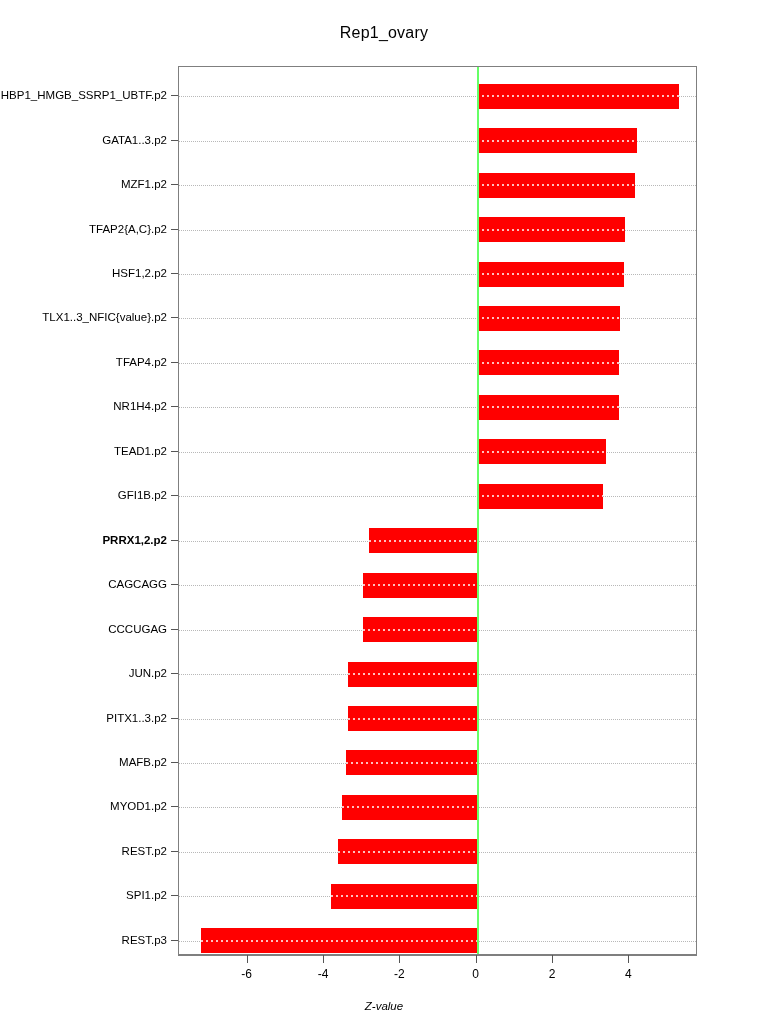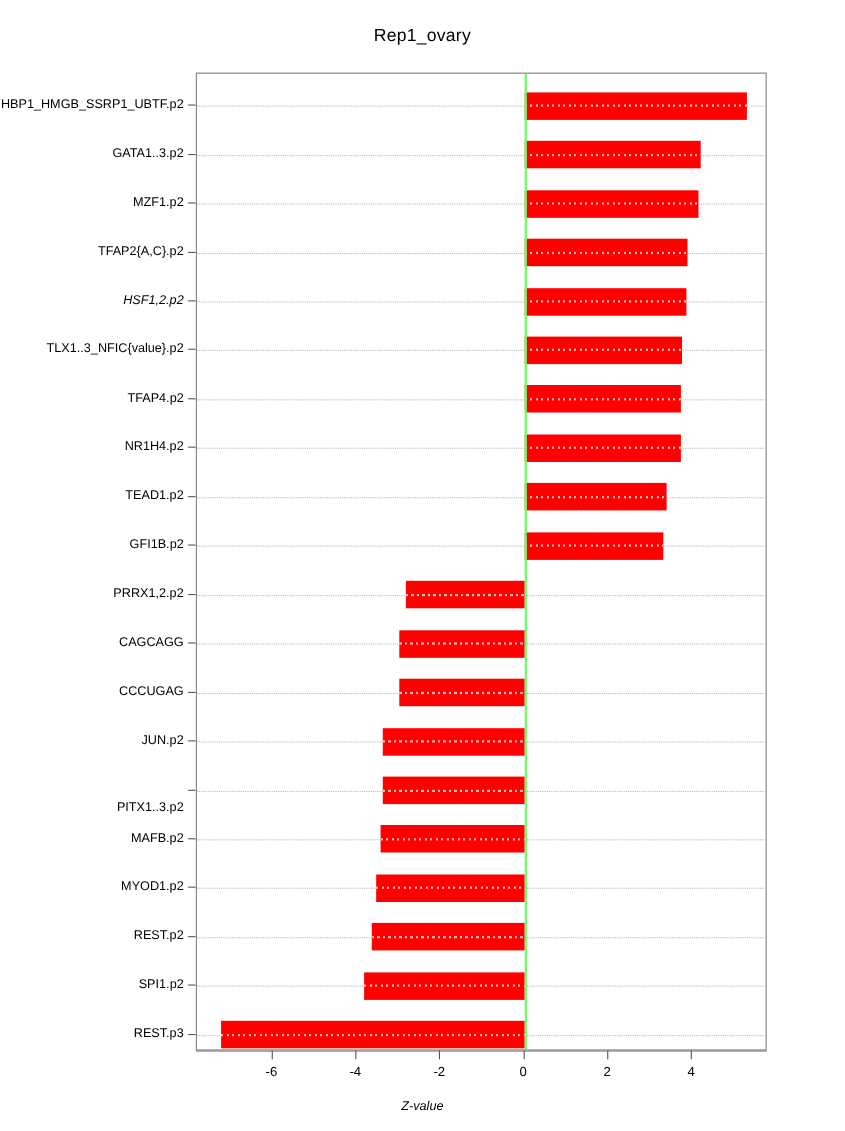--- a/index.html
+++ b/index.html
@@ -150,41 +150,41 @@
 
   <div id="y-axis-labels">
       <div class="y-tick-label" style="top: 95.225px;">HBP1_HMGB_SSRP1_UBTF.p2</div>
       <div class="y-tick-mark" style="top: 95.225px; left: 171px;"></div>
       <div class="y-tick-label" style="top: 139.675px;">GATA1..3.p2</div>
       <div class="y-tick-mark" style="top: 139.675px; left: 171px;"></div>
       <div class="y-tick-label" style="top: 184.125px;">MZF1.p2</div>
       <div class="y-tick-mark" style="top: 184.125px; left: 171px;"></div>
       <div class="y-tick-label" style="top: 228.575px;">TFAP2{A,C}.p2</div>
       <div class="y-tick-mark" style="top: 228.575px; left: 171px;"></div>
-      <div class="y-tick-label" style="top: 273.025px; font-style: italic;">HSF1,2.p2</div>
+      <div class="y-tick-label" style="top: 273.025px;">HSF1,2.p2</div>
       <div class="y-tick-mark" style="top: 273.025px; left: 171px;"></div>
       <div class="y-tick-label" style="top: 317.475px;">TLX1..3_NFIC{value}.p2</div>
       <div class="y-tick-mark" style="top: 317.475px; left: 171px;"></div>
       <div class="y-tick-label" style="top: 361.925px;">TFAP4.p2</div>
       <div class="y-tick-mark" style="top: 361.925px; left: 171px;"></div>
       <div class="y-tick-label" style="top: 406.375px;">NR1H4.p2</div>
       <div class="y-tick-mark" style="top: 406.375px; left: 171px;"></div>
       <div class="y-tick-label" style="top: 450.825px;">TEAD1.p2</div>
       <div class="y-tick-mark" style="top: 450.825px; left: 171px;"></div>
       <div class="y-tick-label" style="top: 495.275px;">GFI1B.p2</div>
       <div class="y-tick-mark" style="top: 495.275px; left: 171px;"></div>
-      <div class="y-tick-label" style="top: 539.725px;">PRRX1,2.p2</div>
+      <div class="y-tick-label" style="top: 539.725px; font-weight: bold;">PRRX1,2.p2</div>
       <div class="y-tick-mark" style="top: 539.725px; left: 171px;"></div>
       <div class="y-tick-label" style="top: 584.175px;">CAGCAGG</div>
       <div class="y-tick-mark" style="top: 584.175px; left: 171px;"></div>
       <div class="y-tick-label" style="top: 628.625px;">CCCUGAG</div>
       <div class="y-tick-mark" style="top: 628.625px; left: 171px;"></div>
       <div class="y-tick-label" style="top: 673.075px;">JUN.p2</div>
       <div class="y-tick-mark" style="top: 673.075px; left: 171px;"></div>
-      <div class="y-tick-label" style="top: 717.525px; margin-top: 16px;">PITX1..3.p2</div>
+      <div class="y-tick-label" style="top: 717.525px;">PITX1..3.p2</div>
       <div class="y-tick-mark" style="top: 717.525px; left: 171px;"></div>
       <div class="y-tick-label" style="top: 761.975px;">MAFB.p2</div>
       <div class="y-tick-mark" style="top: 761.975px; left: 171px;"></div>
       <div class="y-tick-label" style="top: 806.425px;">MYOD1.p2</div>
       <div class="y-tick-mark" style="top: 806.425px; left: 171px;"></div>
       <div class="y-tick-label" style="top: 850.875px;">REST.p2</div>
       <div class="y-tick-mark" style="top: 850.875px; left: 171px;"></div>
       <div class="y-tick-label" style="top: 895.325px;">SPI1.p2</div>
       <div class="y-tick-mark" style="top: 895.325px; left: 171px;"></div>
       <div class="y-tick-label" style="top: 939.775px;">REST.p3</div>

